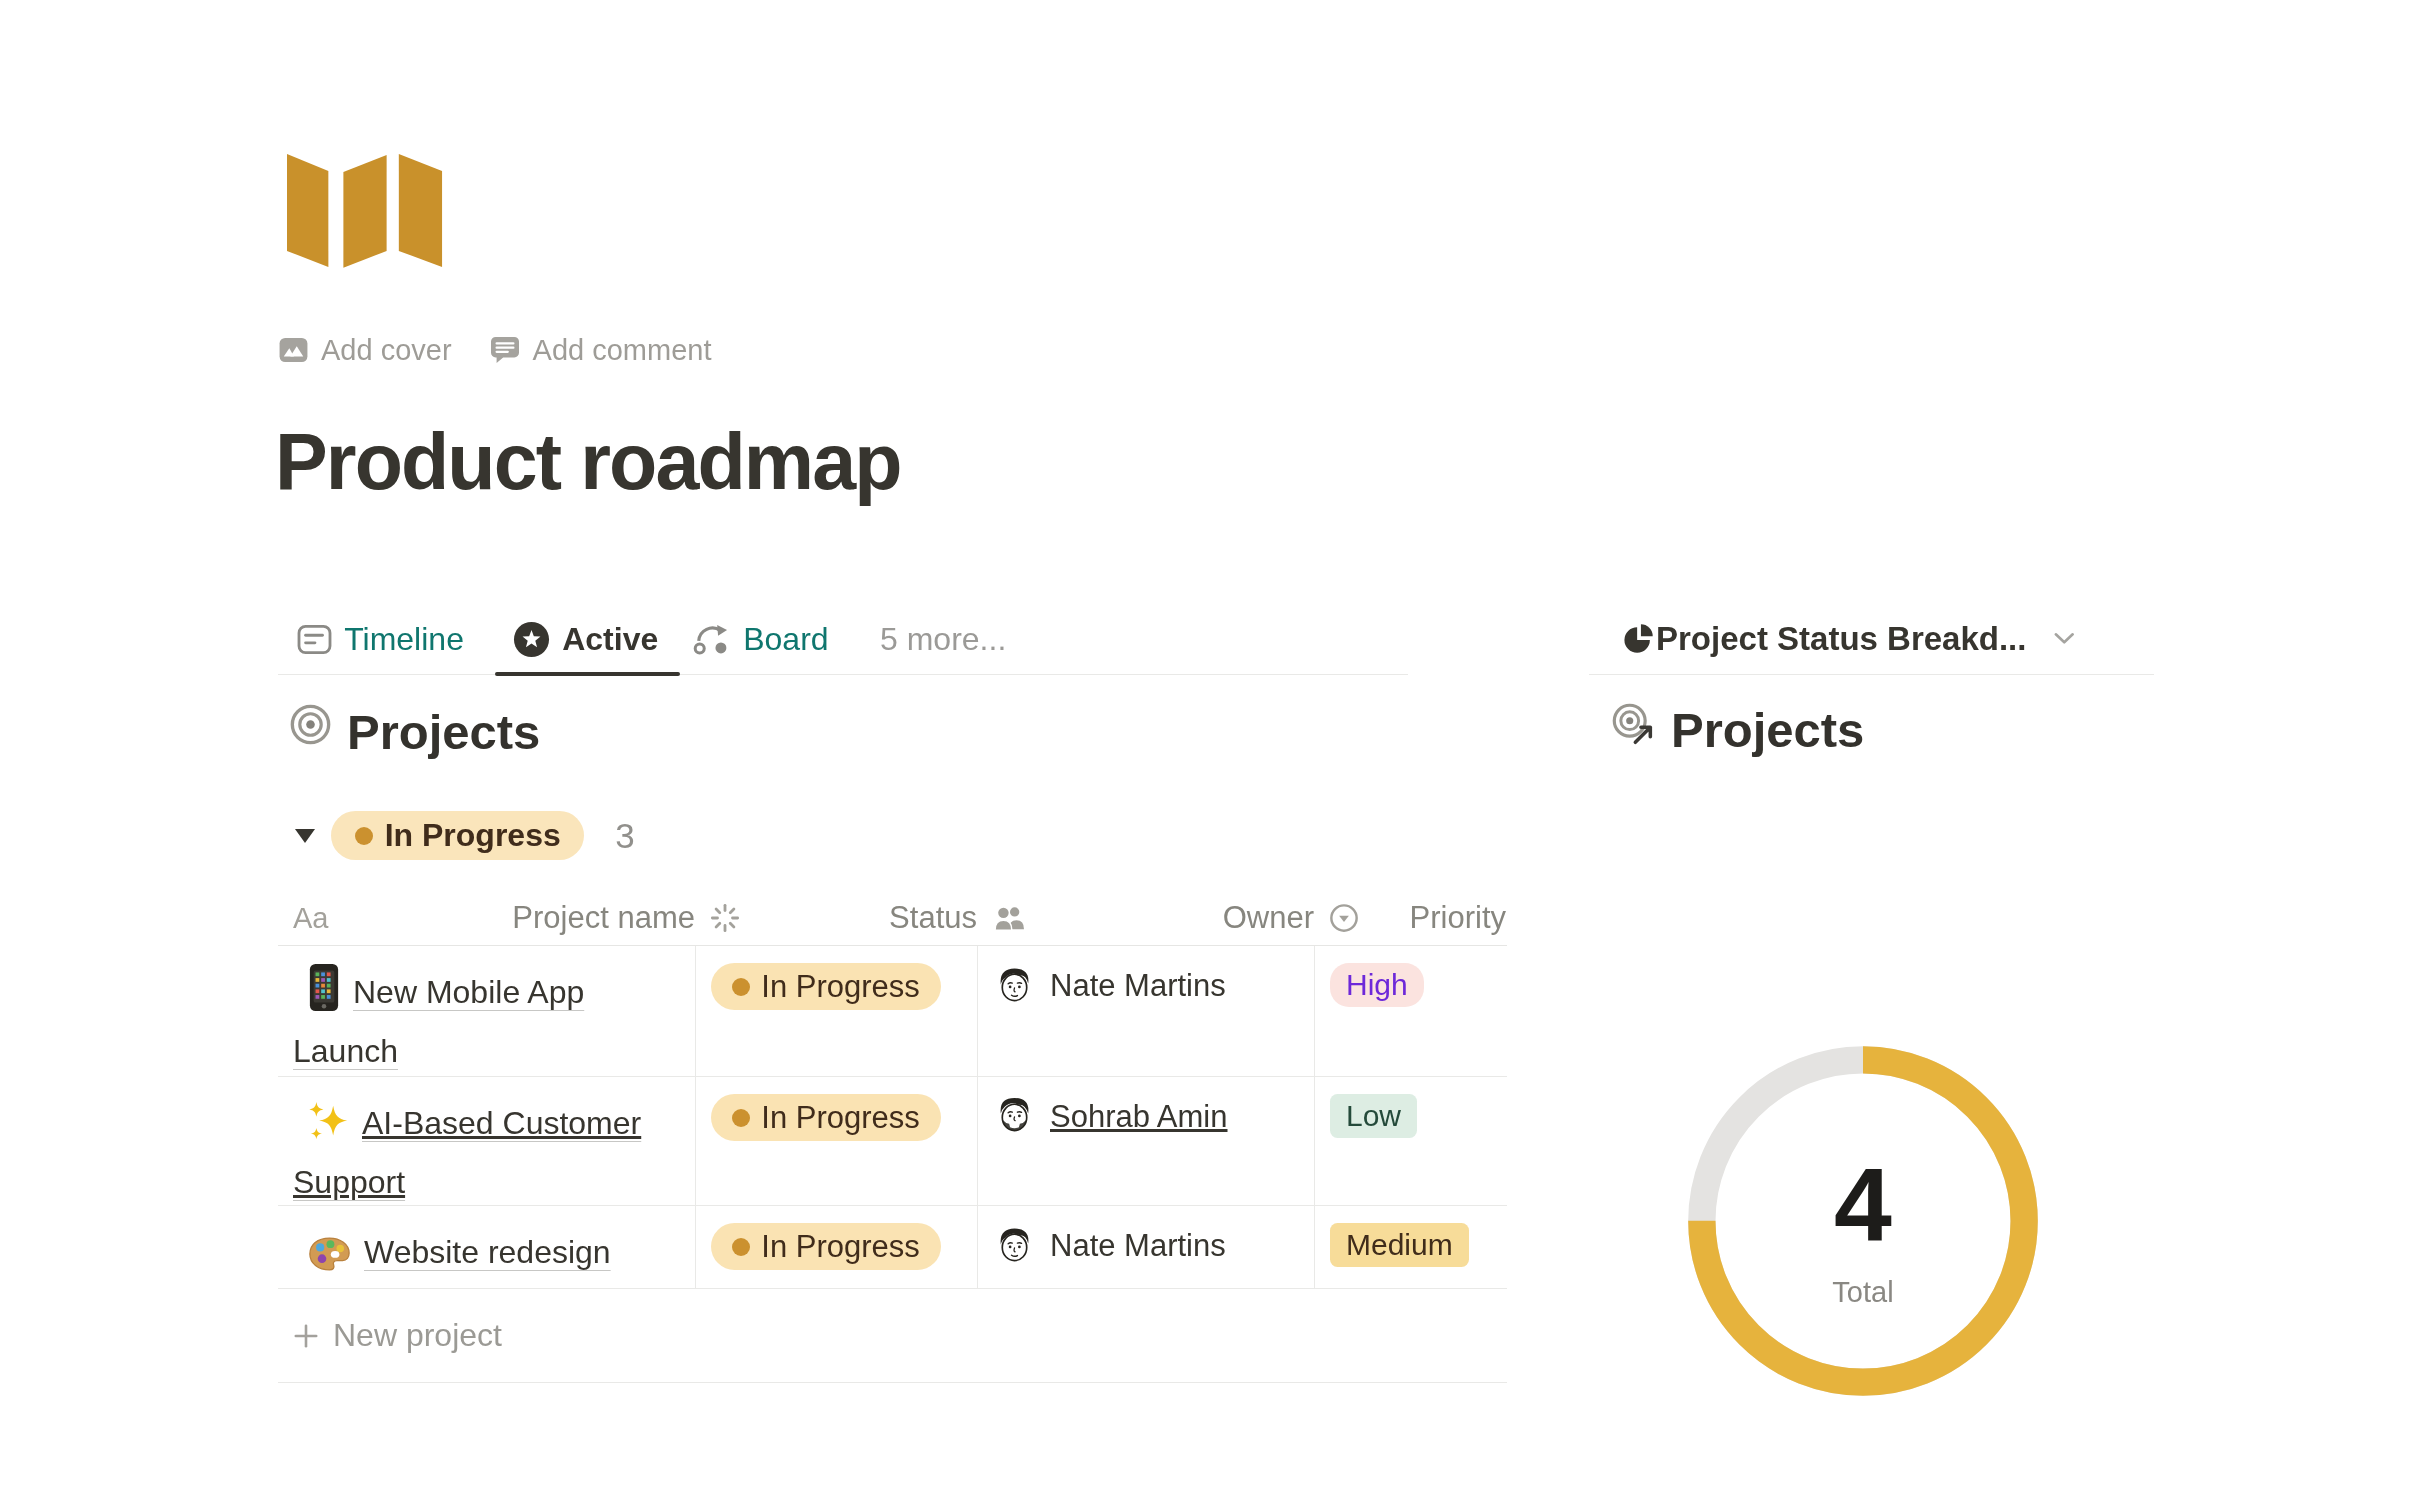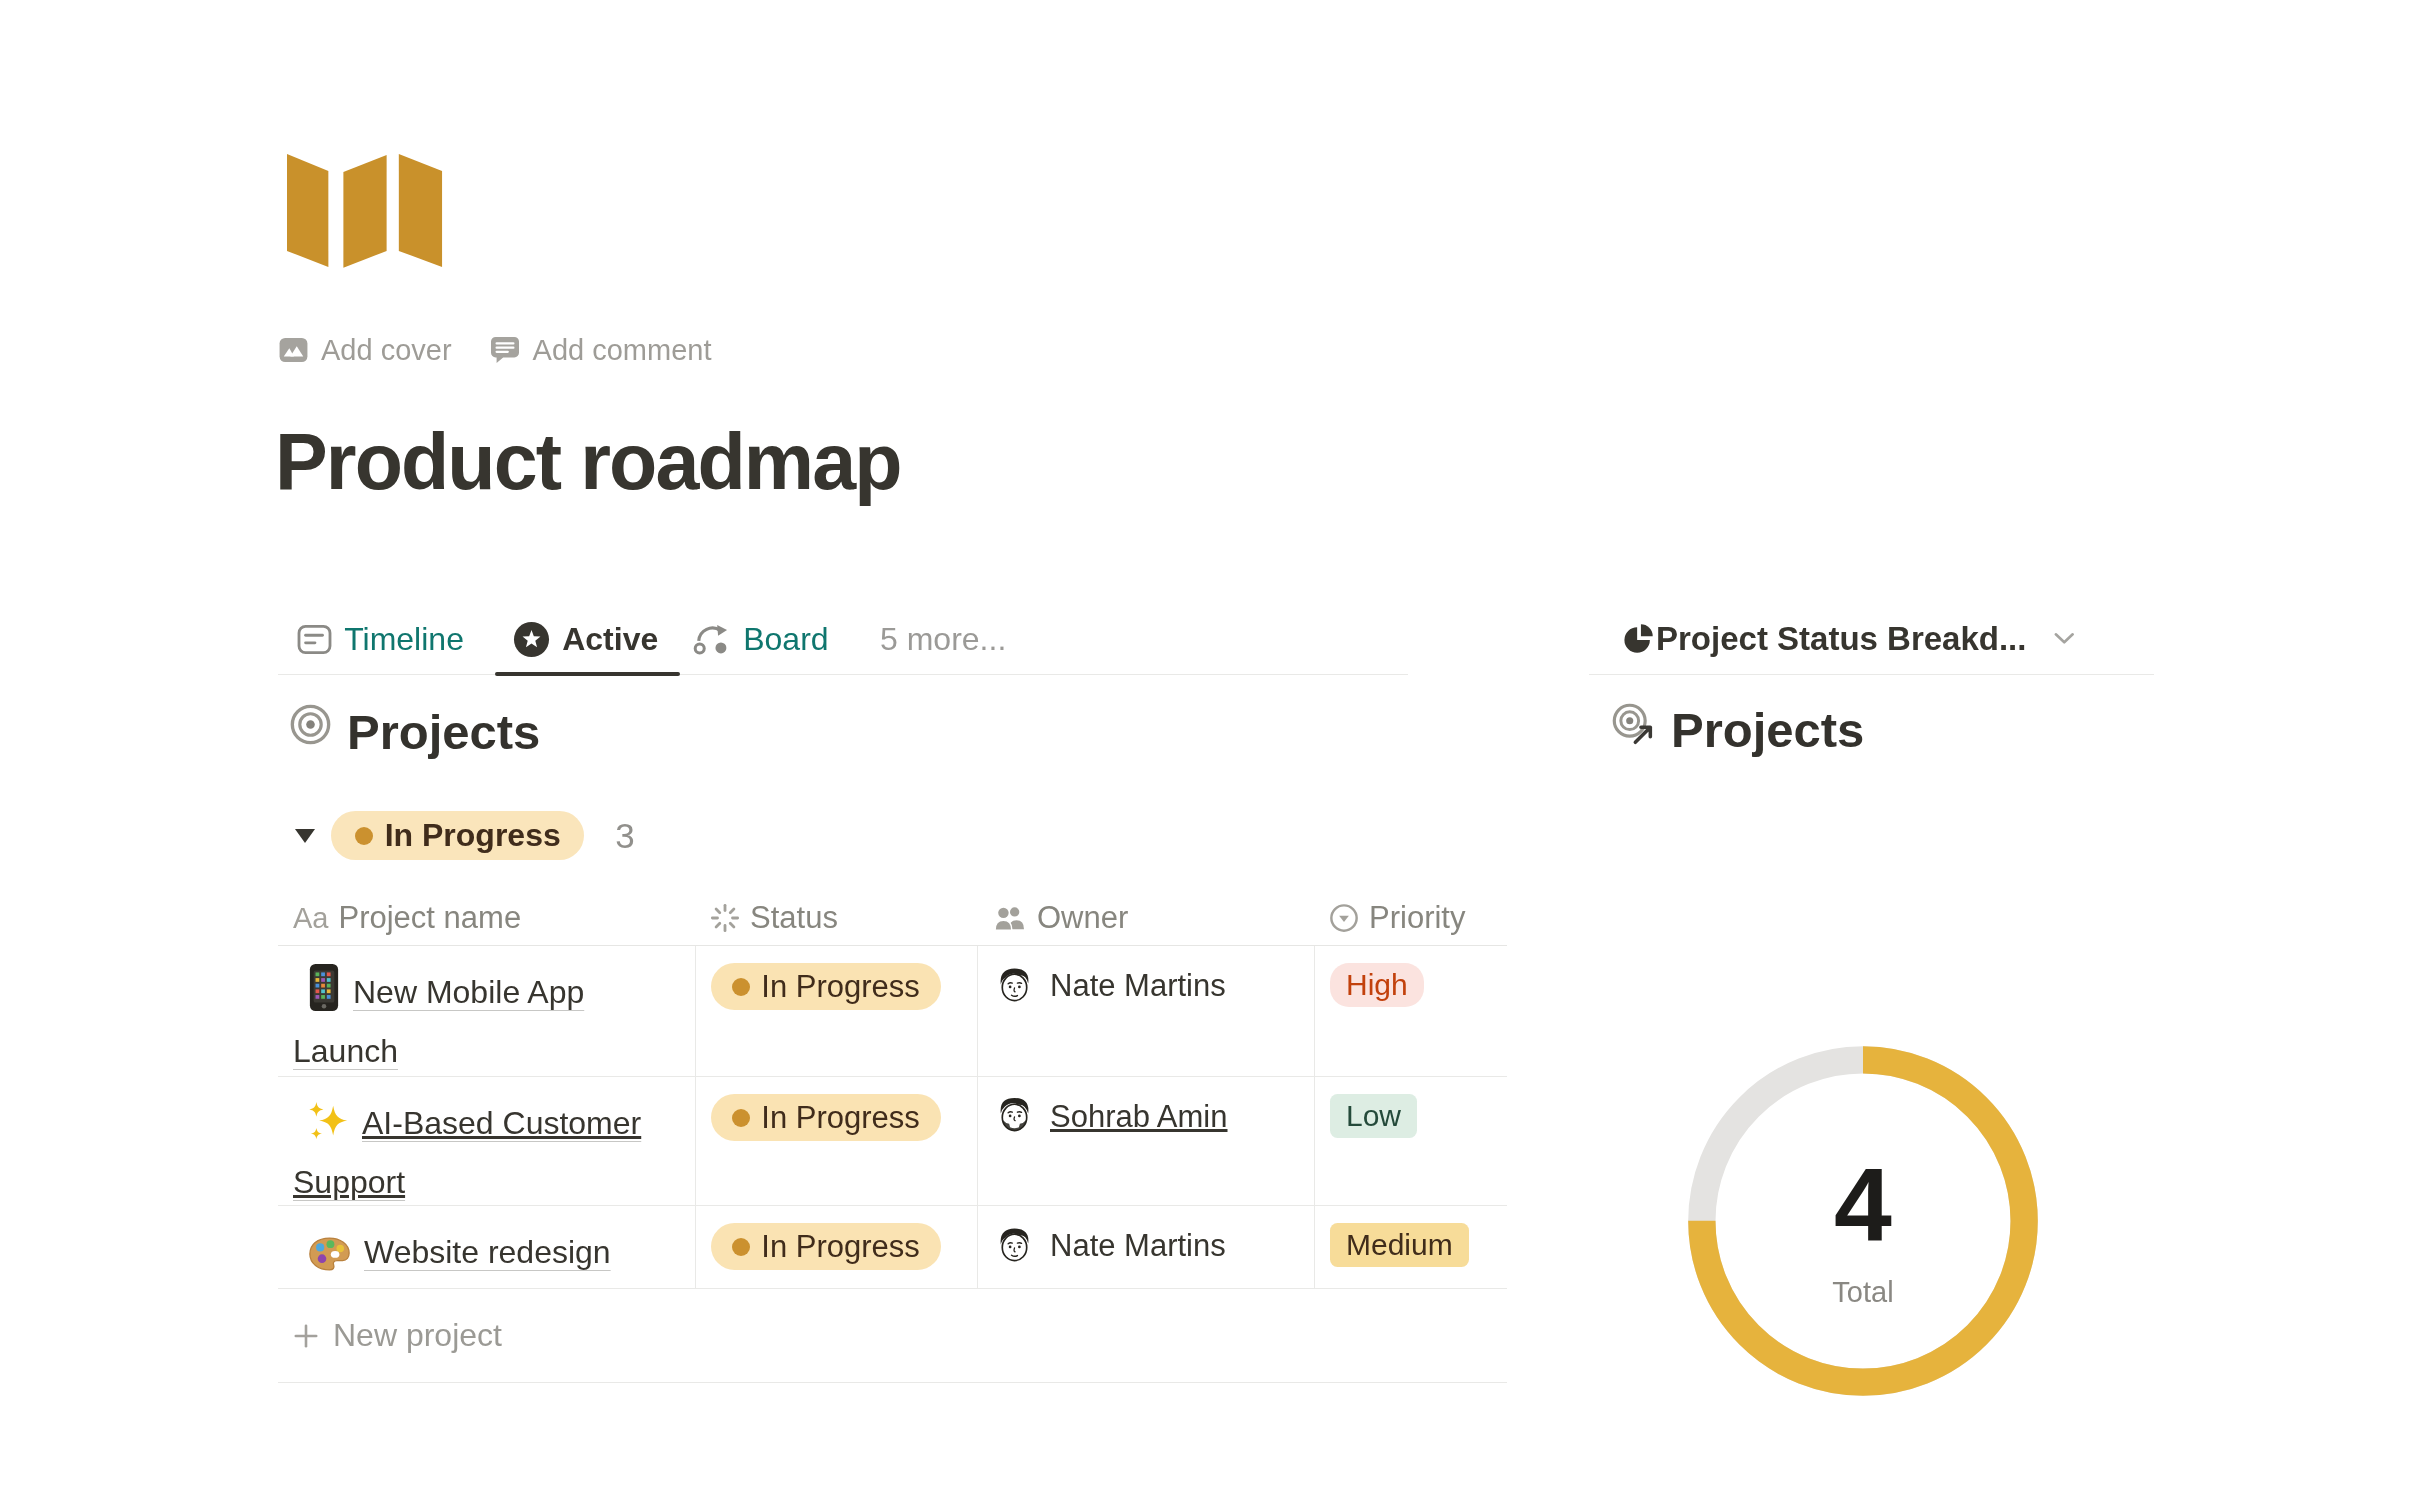--- a/index.html
+++ b/index.html
@@ -38,33 +38,33 @@
   .tri-down { width:0; height:0; border-left:10.4px solid transparent; border-right:10.4px solid transparent; border-top:14px solid #37352F; cursor:pointer; }
   .group-pill { margin-left:16px; display:flex; align-items:center; gap:12.2px; height:49px; padding:0 23.5px; background:#FAE5BB; border-radius:24.5px; }
   .group-pill .lbl { font-size:32px; font-weight:600; color:#402C1B; }
   .dot { width:18px; height:18px; border-radius:50%; background:#CB912F; flex:0 0 auto; }
   .group-count { margin-left:31px; font-size:35px; color:#91908C; }
 
   
   .table { position:absolute; left:278px; top:891px; width:1229px; }
   .trow { display:grid; grid-template-columns:417px 282px 337px 192px; border-bottom:0.9px solid #E9E9E7; }
   .thead { height:55px; border-bottom:0.9px solid #E6E6E4; }
-  .thead .hcell { display:flex; align-items:center; gap:10px; padding-left:15px; font-size:31px; color:#87867F; cursor:pointer; }
+  .thead .hcell { display:flex; align-items:center; gap:10px; padding-left:15px; font-size:31px; color:#87867F; cursor:pointer;justify-content:space-between; }
   .r1 { height:131px; } .r2 { height:129px;text-decoration:underline; } .r3 { height:83px; }
   .cell { padding:17px 17px 0 15px; }
   .cell + .cell { border-left:0.9px solid #E9E9E7; }
   .name-cell { padding-left:15px; font-size:32px; font-weight:500; line-height:1.85; }
   .row-icon { display:inline-block; vertical-align:-9.4px; margin:0 13px 0 15px; }
   .name-text { color:#37352F; text-decoration:underline; text-decoration-color:rgba(55,53,47,0.28); text-decoration-thickness:1.4px; text-underline-offset:6.6px; cursor:pointer; }
   .status-pill { display:inline-flex; align-items:center; gap:11.3px; height:47px; padding:0 21px; background:#FAE3B3; border-radius:23.5px; font-size:31px; font-weight:500; color:#402C1B; }
   .owner-cell { display:flex; align-items:flex-start; gap:14px; font-size:31px; color:#37352F; }
   .owner-cell .nm { padding-top:4.7px; }
   .avatar { width:43px; height:43px; border-radius:50%; overflow:hidden; flex:0 0 auto; }
   .prio { display:inline-block; height:44px; line-height:44px; padding:0 16px; border-radius:7.5px; font-size:30px; font-weight:500; }
-  .prio-high   { background:#FBE3DF; color:#c2410c;border-radius:19px; }
+  .prio-high   { background:#FBE3DF; color:#6d28d9;border-radius:19px; }
   .prio-low    { background:#DDEDE3; color:#244A3A; }
   .prio-medium { background:#F7DC99; color:#402C1B; }
   .newrow { height:94px; display:flex; align-items:center; gap:14px; padding-left:15px; border-bottom:0.9px solid #E9E9E7; font-size:32px; color:#9B9A95; cursor:pointer; }
 
   
   .selector-row { position:absolute; left:1589px; top:603px; width:565px; height:72px; border-bottom:0.9px solid #E9E9E7; display:flex; align-items:center; padding-left:34px; cursor:pointer; }
   .selector-row .vlabel { font-size:33px; font-weight:600; color:#37352F; }
   .selector-row .chev { margin-left:26px; display:flex; align-items:center; }
 
   .donut-wrap { position:absolute; left:1683px; top:1041px; width:360px; height:360px; }

